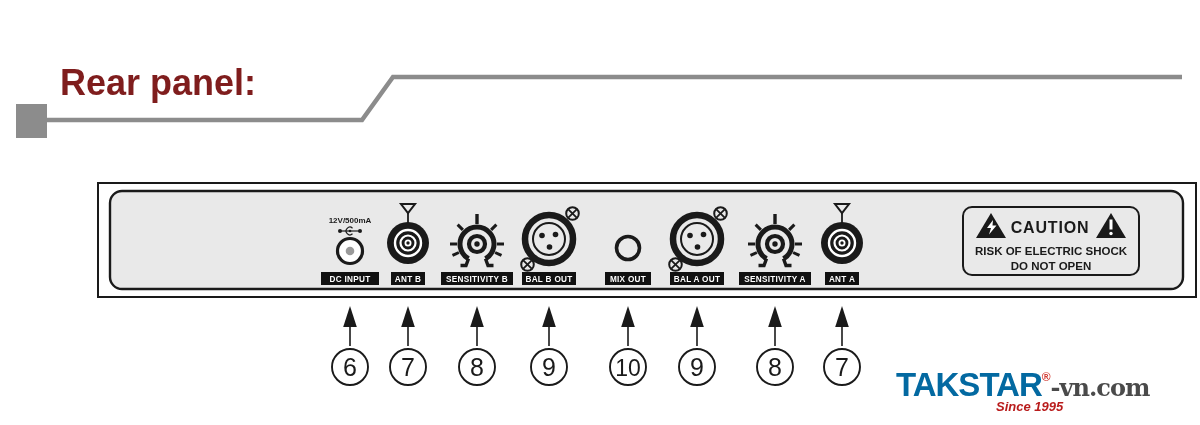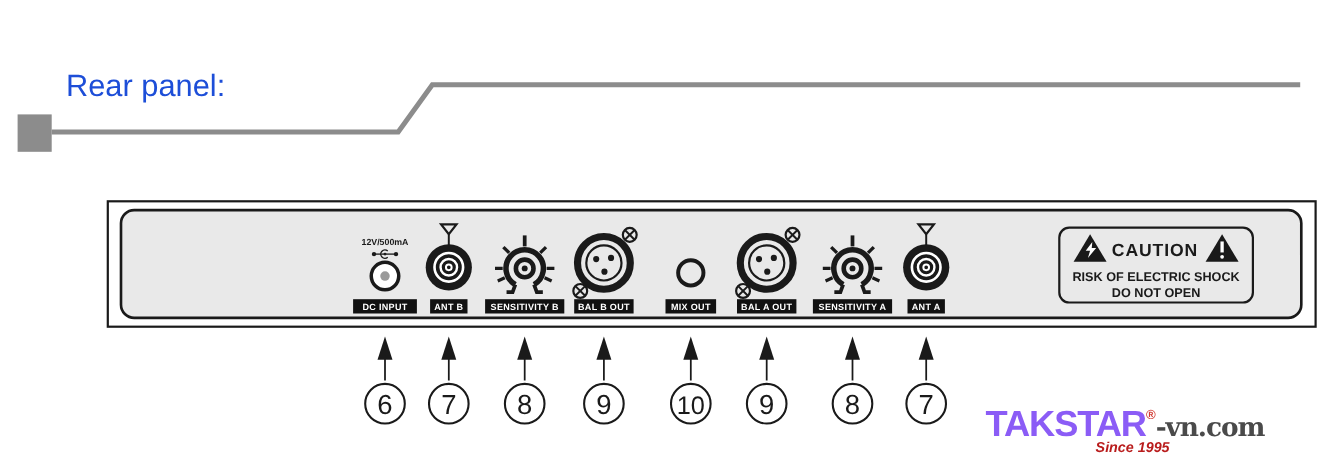--- a/index.html
+++ b/index.html
@@ -3,27 +3,27 @@
 <meta charset="utf-8">
 <style>
   html,body{margin:0;padding:0;}
   body{
     width:1200px;height:425px;position:relative;background:#ffffff;overflow:hidden;
     font-family:"Liberation Sans",sans-serif;
   }
   svg text{font-family:"Liberation Sans",sans-serif;}
   .page-title{
     position:absolute;left:60px;top:62px;
-    font-size:28px;font-weight:400;color:#1d4ed8;letter-spacing:0px;
+    font-size:36px;font-weight:700;color:#7f1d1d;letter-spacing:0px;
   }
   .logo{
     position:absolute;left:896px;top:366px;white-space:nowrap;
   }
   .logo .brand{
-    font-size:33px;font-weight:800;color:#8b5cf6;letter-spacing:-1px;
+    font-size:33px;font-weight:800;color:#0369a1;letter-spacing:-1px;
   }
   .logo .reg{
     font-size:12px;font-weight:700;color:#d23b33;vertical-align:15px;
   }
   .logo .suffix{
     font-family:"DejaVu Serif",serif;font-size:24px;font-weight:700;
     color:#4a4a4a;letter-spacing:-1px;
   }
   .logo .tagline{
     position:absolute;left:100px;top:33px;

